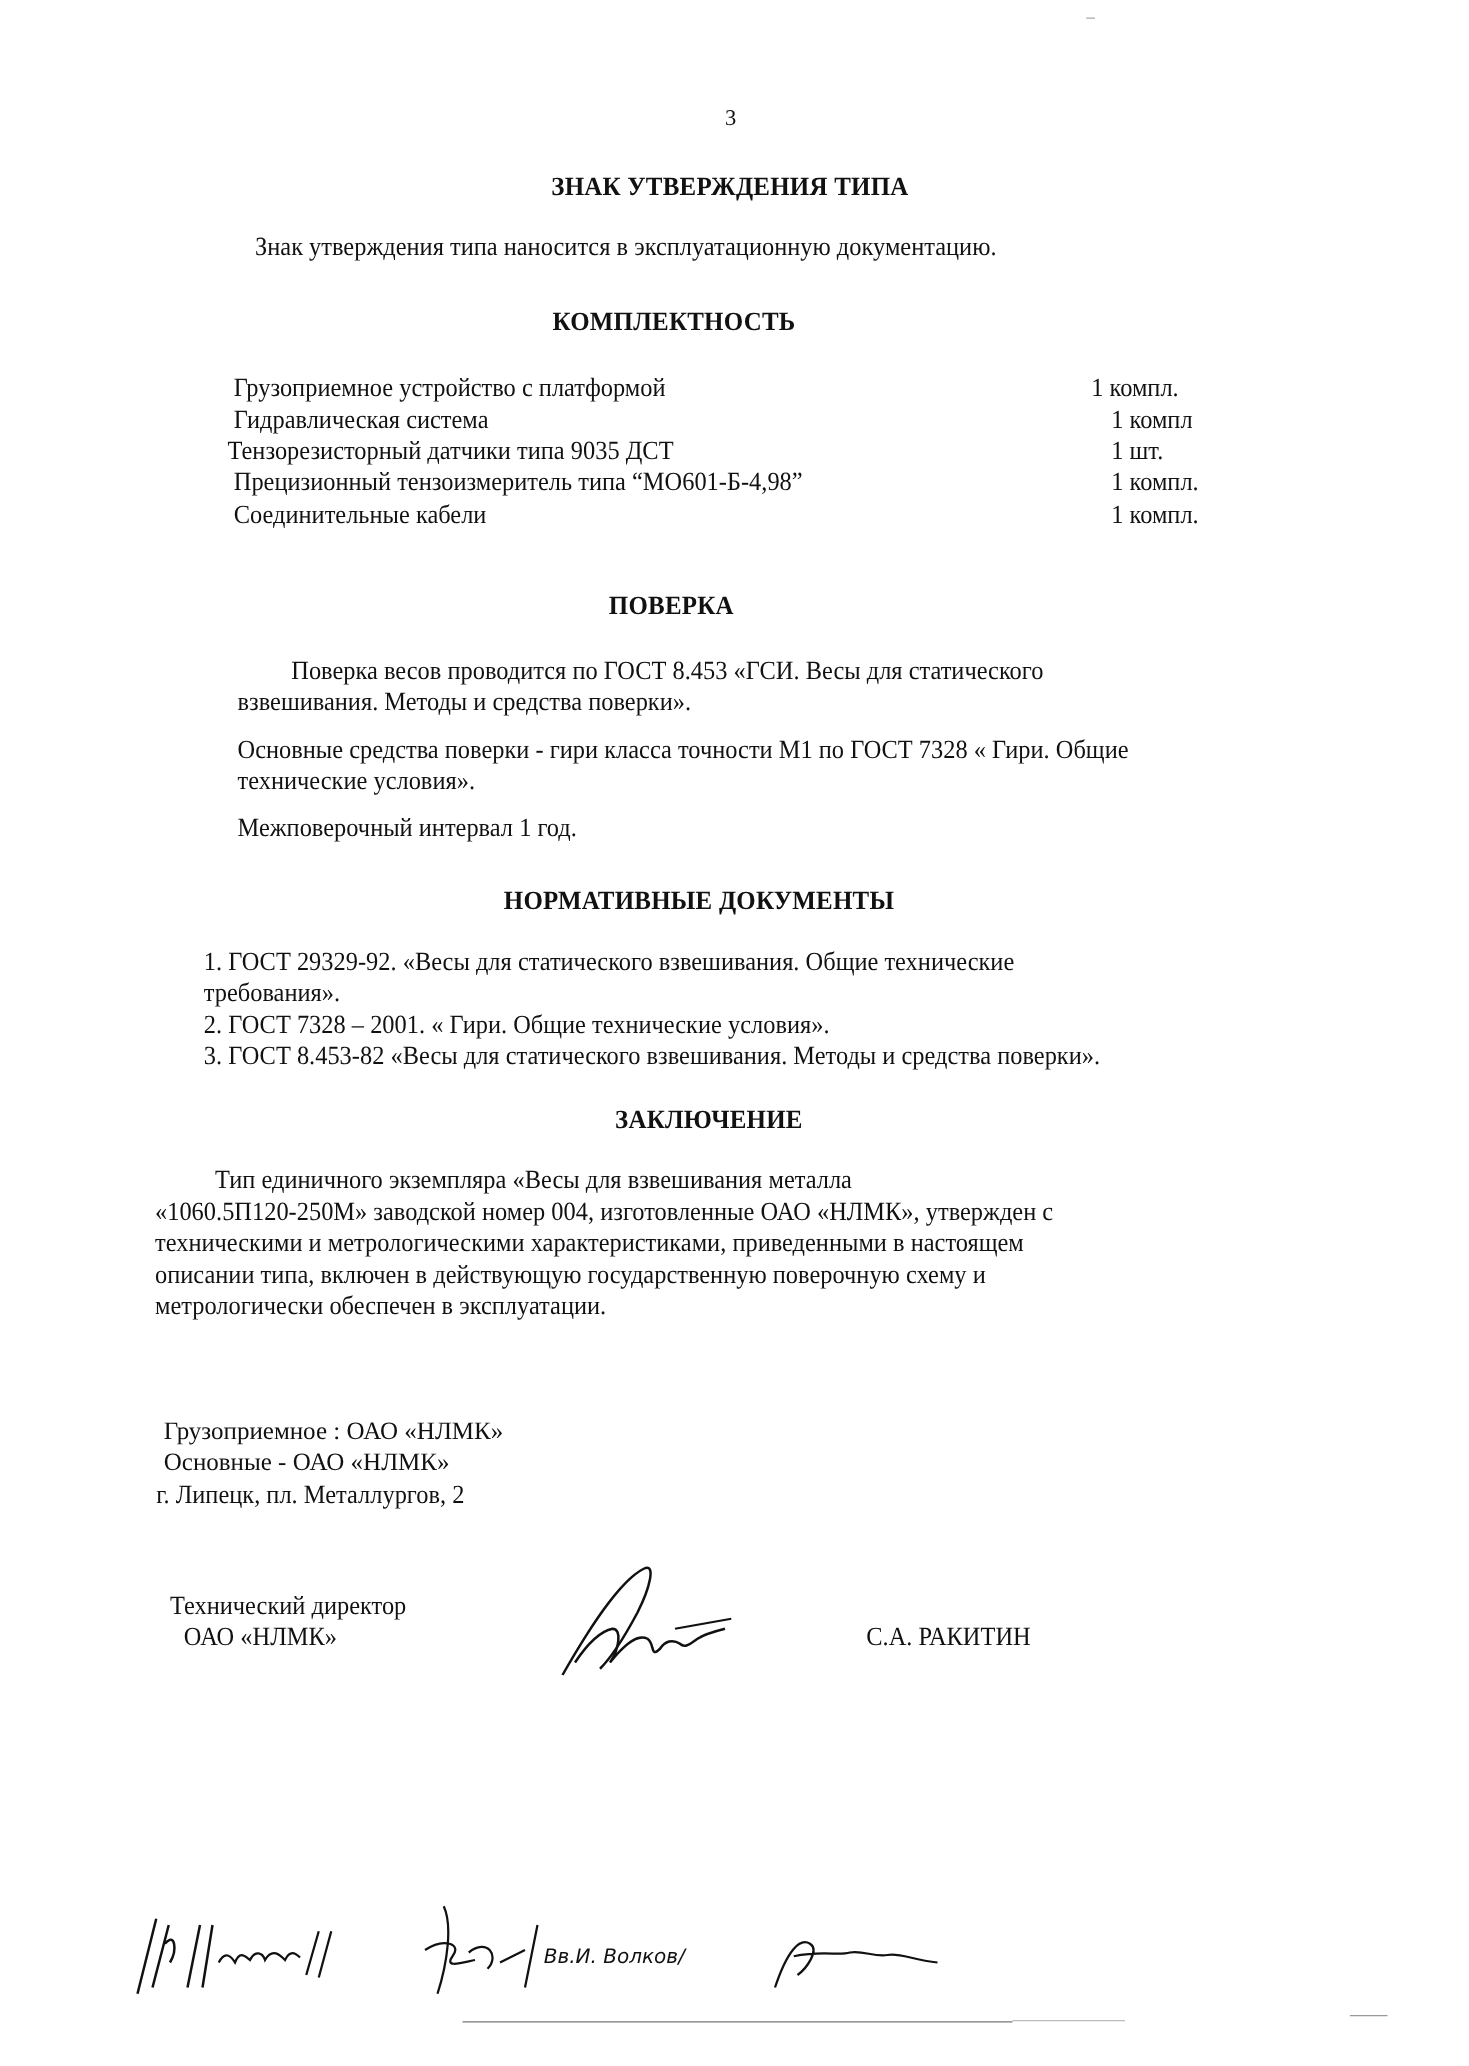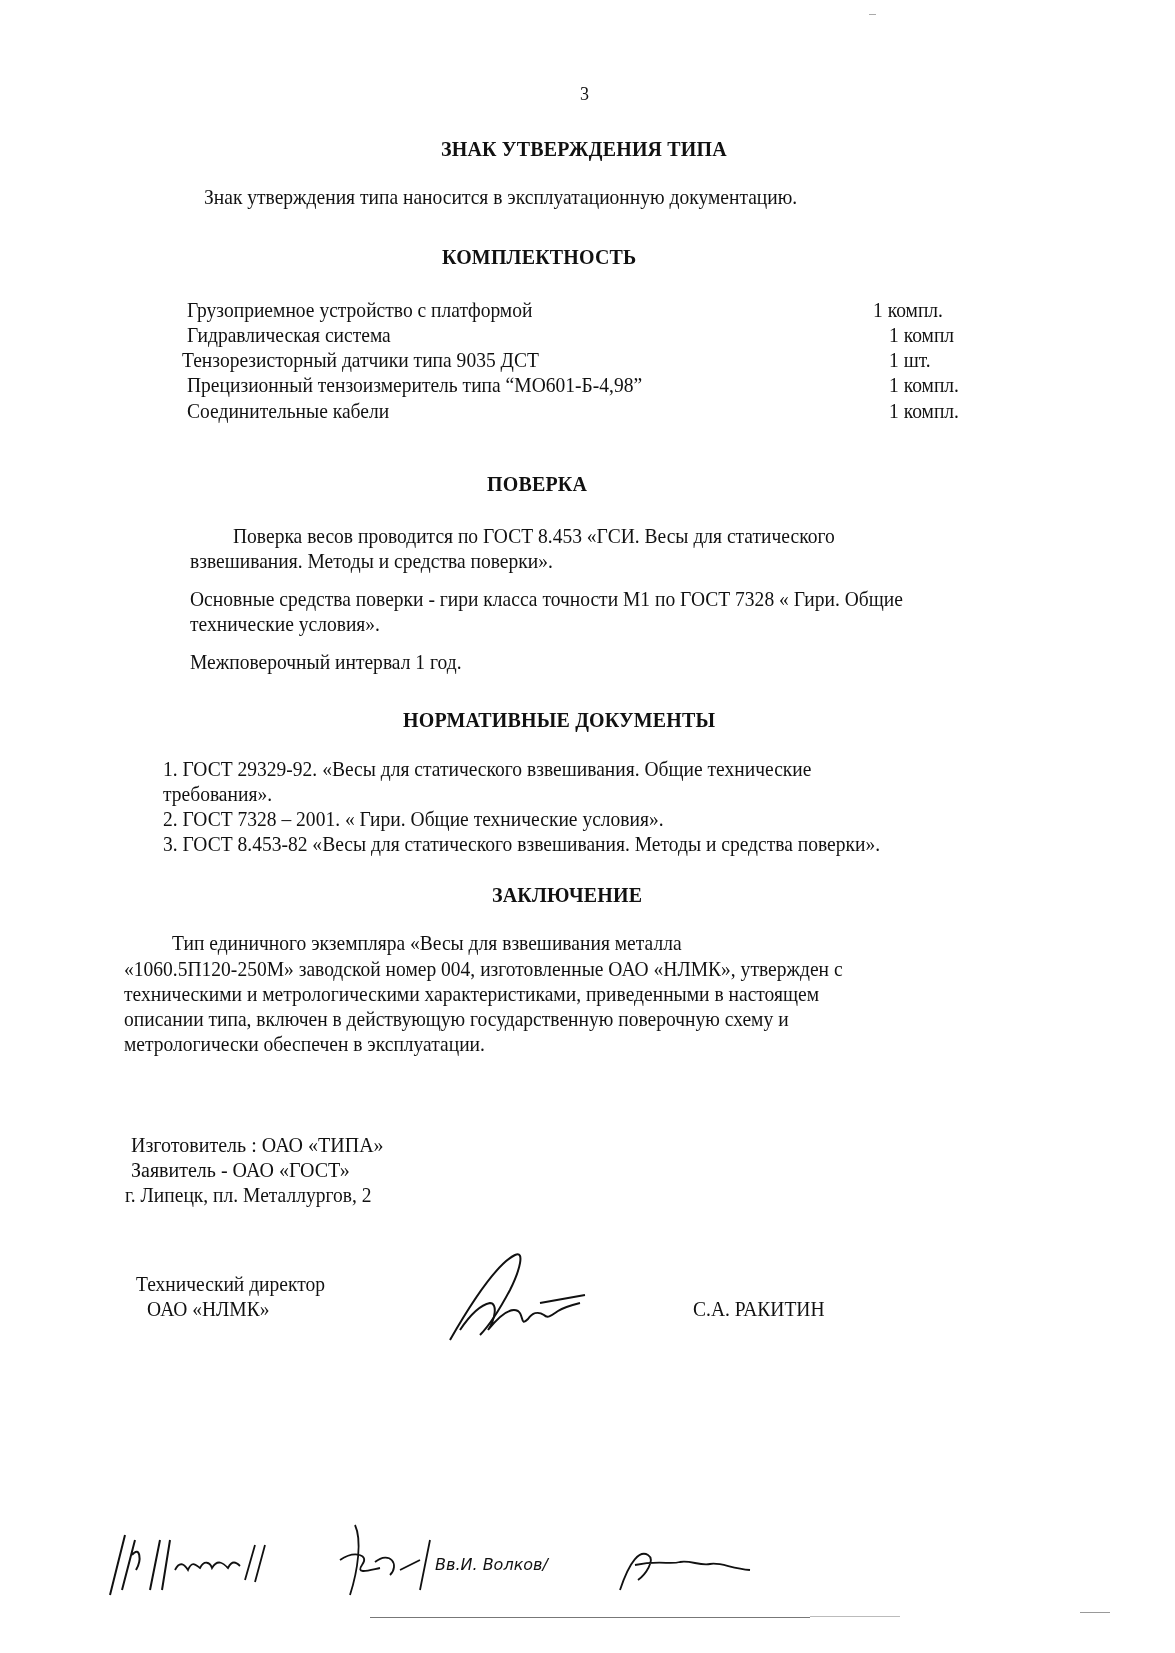--- a/index.html
+++ b/index.html
@@ -47,22 +47,22 @@
 <div class="abs line" style="left:163px; top:807px;">2.  ГОСТ 7328 – 2001. « Гири. Общие технические условия».</div>
 <div class="abs line" style="left:163px; top:832px;">3.  ГОСТ 8.453-82 «Весы для статического взвешивания. Методы и средства поверки».</div>
 
 <div class="abs heading" style="left:492px; top:883px;">ЗАКЛЮЧЕНИЕ</div>
 <div class="abs line" style="left:172px; top:931px;">Тип единичного экземпляра «Весы  для взвешивания   металла</div>
 <div class="abs line" style="left:124px; top:957px;">«1060.5П120-250М» заводской номер  004, изготовленные ОАО «НЛМК»,   утвержден с</div>
 <div class="abs line" style="left:124px; top:982px;">техническими и метрологическими характеристиками, приведенными в настоящем</div>
 <div class="abs line" style="left:124px; top:1007px;">описании типа, включен в действующую  государственную  поверочную схему и</div>
 <div class="abs line" style="left:124px; top:1032px;">метрологически обеспечен  в эксплуатации.</div>
 
-<div class="abs" style="left:131px; top:1134px; font-size:20px;">Изготовитель : ОАО «ТИПА»</div>
-<div class="abs" style="left:131px; top:1159px; font-size:20px;">Заявитель -    ОАО «ГОСТ»</div>
+<div class="abs" style="left:131px; top:1134px; font-size:20px;">Грузоприемное : ОАО «НЛМК»</div>
+<div class="abs" style="left:131px; top:1159px; font-size:20px;">Основные -    ОАО «НЛМК»</div>
 <div class="abs line" style="left:125px; top:1183px;">г. Липецк, пл. Металлургов, 2</div>
 
 <div class="abs line" style="left:136px; top:1272px;">Технический директор</div>
 <div class="abs line" style="left:147px; top:1297px;">ОАО «НЛМК»</div>
 <div class="abs line" style="left:693px; top:1297px;">С.А. РАКИТИН</div>
 
 <svg class="sig-svg" style="left:440px; top:1245px;" width="160" height="100" viewBox="0 0 160 100">
   <path d="M10,95 C30,60 55,20 75,10 C85,5 80,25 70,45 C62,60 50,80 40,90" fill="none" stroke="#111" stroke-width="2"></path>
   <path d="M20,85 C30,70 40,60 50,58 C58,58 55,75 48,85 C60,70 70,62 78,66 C84,70 80,82 88,74 C92,68 98,66 104,70 C108,74 112,70 118,66 C124,62 132,60 140,58" fill="none" stroke="#111" stroke-width="2"></path>
   <path d="M100,58 L145,50" fill="none" stroke="#111" stroke-width="1.8"></path>

